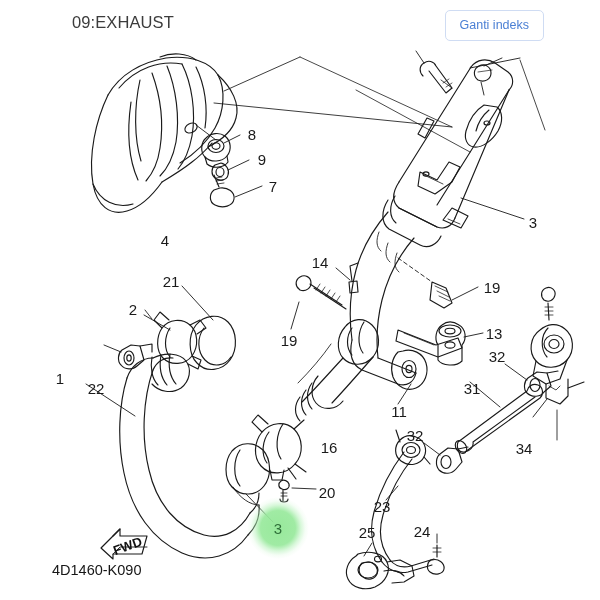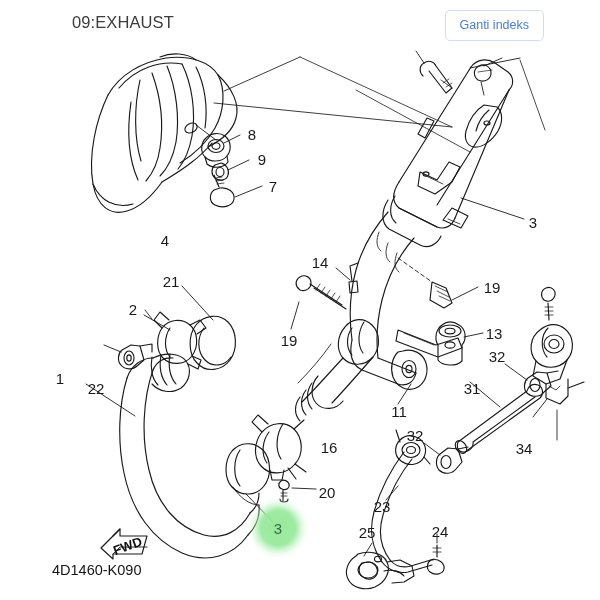--- a/index.html
+++ b/index.html
@@ -432,17 +432,17 @@
   <div class="callout" style="left:60px;  top:378px;">1</div>
   <div class="callout" style="left:448px; top:388px;margin-left:24px;">31</div>
   <div class="callout" style="left:399px; top:411px;">11</div>
   <div class="callout" style="left:524px; top:428px;margin-top:20px;">34</div>
   <div class="callout" style="left:415px; top:435px;">32</div>
   <div class="callout" style="left:329px; top:447px;">16</div>
   <div class="callout" style="left:327px; top:492px;">20</div>
   <div class="callout" style="left:382px; top:506px;text-align:right;">23</div>
   <div class="callout highlighted" style="left:278px; top:528px;">3</div>
   <div class="callout" style="left:367px; top:532px;">25</div>
-  <div class="callout" style="left:440px; top:531px;">24</div>
+  <div class="callout" style="left:422px; top:531px;">24</div>
 
   <div class="partcode">4D1460-K090</div>
 
 </div>
 
 </body></html>

